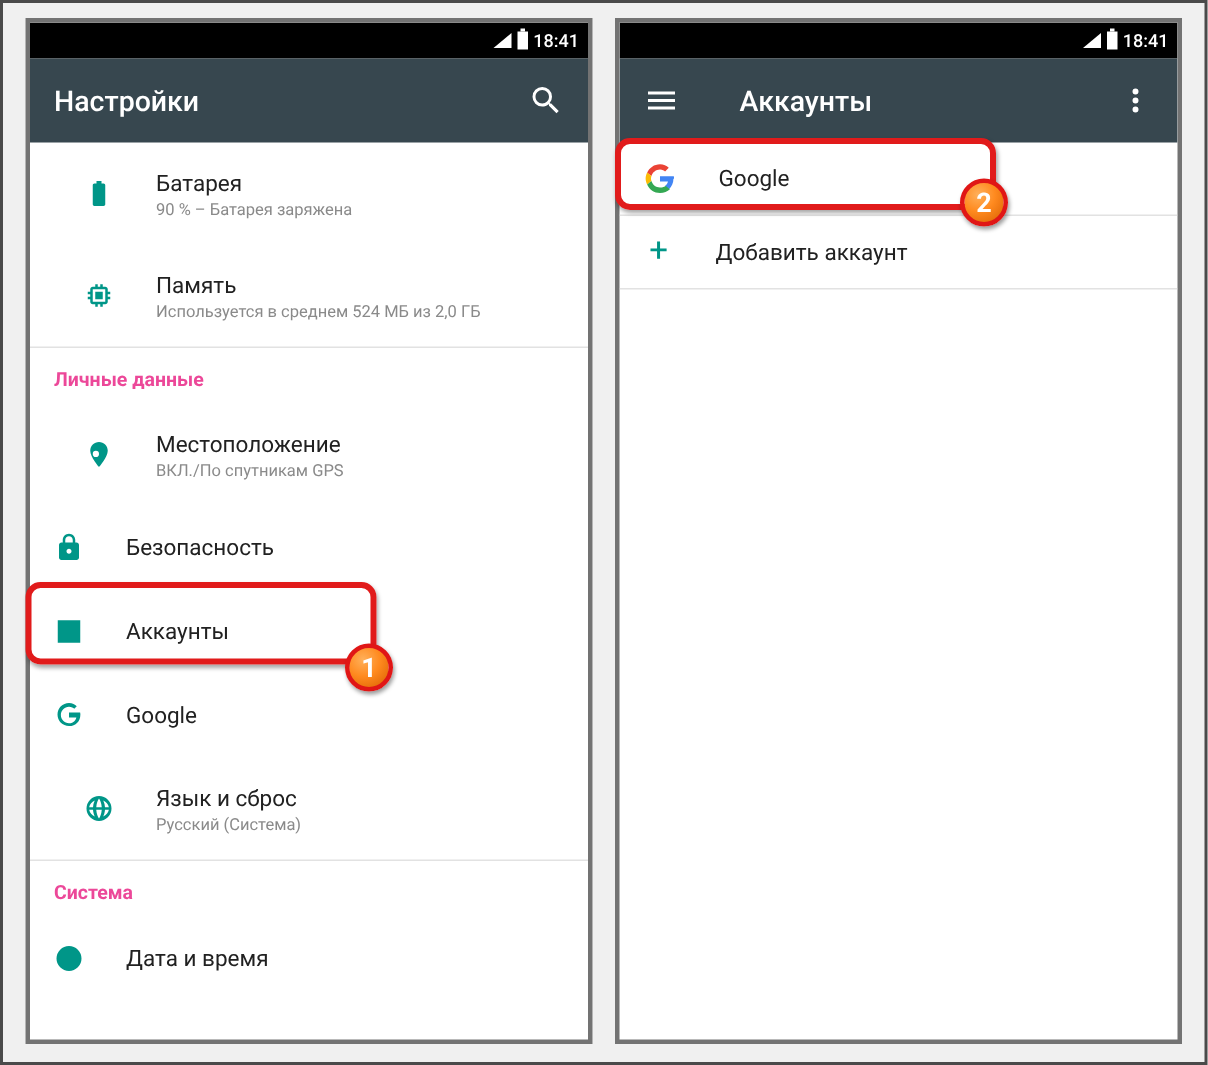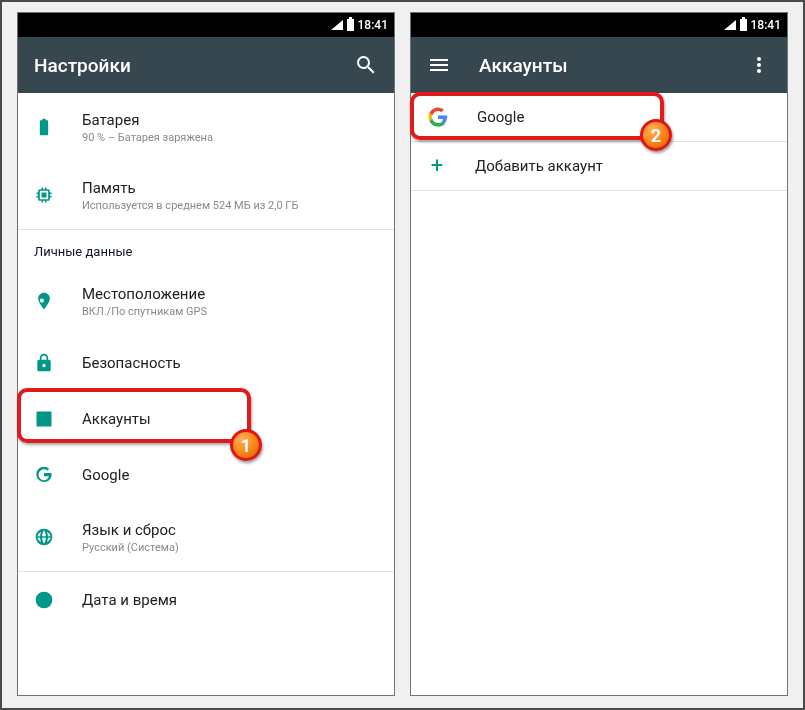--- a/index.html
+++ b/index.html
@@ -10,21 +10,21 @@
     height: 710px;
     position: relative;
     border: 2px solid #4a4a4a;
   }
   .phone {
     position: absolute;
     top: 10px;
     width: 378px;
     height: 684px;
     background: #fff;
-    border: 1px solid #737373;
+    border: 3px solid #737373;
     overflow: hidden;
   }
   .phone-left { left: 15px; }
   .phone-right { left: 408px; }
 
   .status-bar {
     height: 24px;
     background: #000;
     color: #fff;
     display: flex;
@@ -54,55 +54,55 @@
     background: #fff;
   }
 
   .app-bar {
     height: 56px;
     background: #37474f;
     color: #fff;
     display: flex;
     align-items: center;
     padding: 0 16px;
-    gap: 28px;
+    gap: 40px;
   }
   .app-bar-title {
     font-size: 19px;
     font-weight: 500;
     flex: 1;
   }
   .app-bar-icon { width: 24px; height: 24px; display:flex;align-items:center;justify-content:center;}
   .app-bar-icon svg { fill: #fff; }
 
   .content { overflow-y: hidden; height: calc(100% - 80px); }
 
   .list-item {
     display: flex;
     align-items: center;
     padding: 14px 16px;
     min-height: 56px;
     gap: 28px;
   }
-  .list-item.tall { min-height: 68px; padding: 12px 16px;}
+  .list-item.tall { min-height: 68px; padding: 12px 16px; margin-left: 20px;}
   .li-icon {
     width: 20px; height: 20px;
     flex-shrink: 0;
     display:flex;align-items:center;justify-content:center;
     color:#009688;
   }
   .li-icon svg { width:20px; height:20px; fill:#009688;}
   .li-text { flex:1; }
   .li-title { font-size: 15px; color:#212121; }
   .li-sub { font-size: 11px; color:#8a8a8a; margin-top:2px; }
 
   .section-header {
     font-size: 13px;
-    color:#0f172a;
-    font-weight:400;
+    color:#ec4899;
+    font-weight:700;
     padding: 14px 16px 8px 16px;
   }
   .divider { height:1px; background:#e2e2e2; margin:0;}
 
   
   .callout {
     position: absolute;
     border: 4px solid #e11b1b;
     border-radius: 10px;
     box-shadow: 1px 2px 3px rgba(0,0,0,0.35);
@@ -228,20 +228,21 @@
           </svg>
       </span>
       <div class="li-text">
         <div class="li-title">Язык и сброс</div>
         <div class="li-sub">Русский (Система)</div>
       </div>
     </div>
 
 
     <div class="divider"></div>
+    <div class="section-header">Система</div>
 
     <div class="list-item">
       <span class="li-icon">
         <svg viewBox="0 0 24 24">
             <path d="M12 2a10 10 0 100 20 10 10 0 000-20zm.5 5H11v6l5.2 3.1.8-1.3-4.5-2.7V7z"></path>
           </svg>
       </span>
       <div class="li-text">
         <div class="li-title">Дата и время</div>
       </div>

